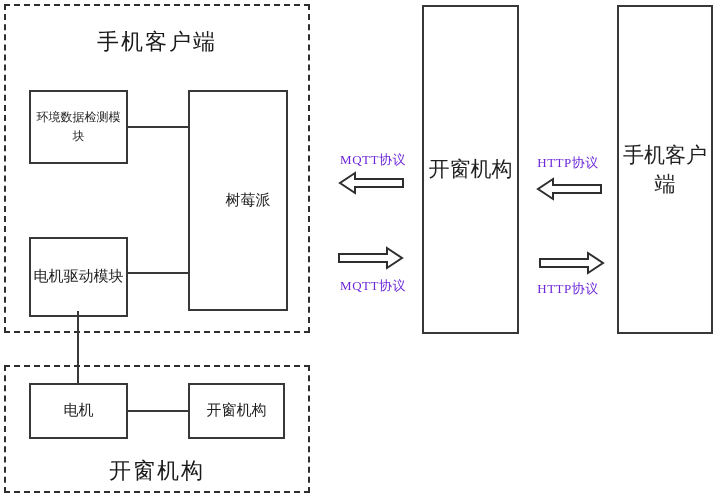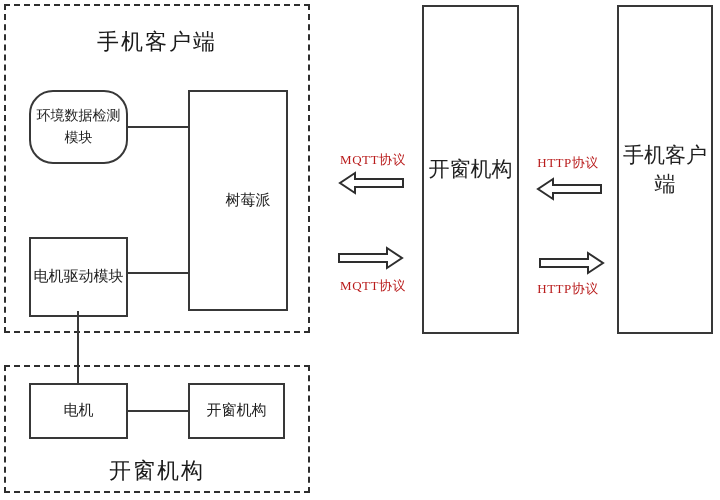--- a/index.html
+++ b/index.html
@@ -44,27 +44,27 @@
   .connector-v {
     position: absolute;
     width: 2px;
     background: #383838;
   }
   .proto-label {
     position: absolute;
     text-align: center;
     font-size: 13px;
     letter-spacing: 0.5px;
-    color: #b91c1c;
+    color: #6d28d9;
     white-space: nowrap;
   }
   .block-arrow { position: absolute; width: 66px; height: 24px; }
   .block-arrow svg { display: block; width: 100%; height: 100%; }
   .flip { transform: scaleX(-1); }
-  .fs14 { font-size: 14px; border-radius: 24px; }
+  .fs14 { font-size: 12px; }
   .fs15 { font-size: 15px; }
   .fs21 { font-size: 21px; line-height: 1.35; }
 </style>
 </head>
 <body>
 
 <div class="canvas">
 
   <div class="dashed-box" style="left:4px; top:4px; width:306px; height:329px;"></div>
   <div class="group-title" style="left:4px; top:27px; width:306px;">手机客户端</div>

